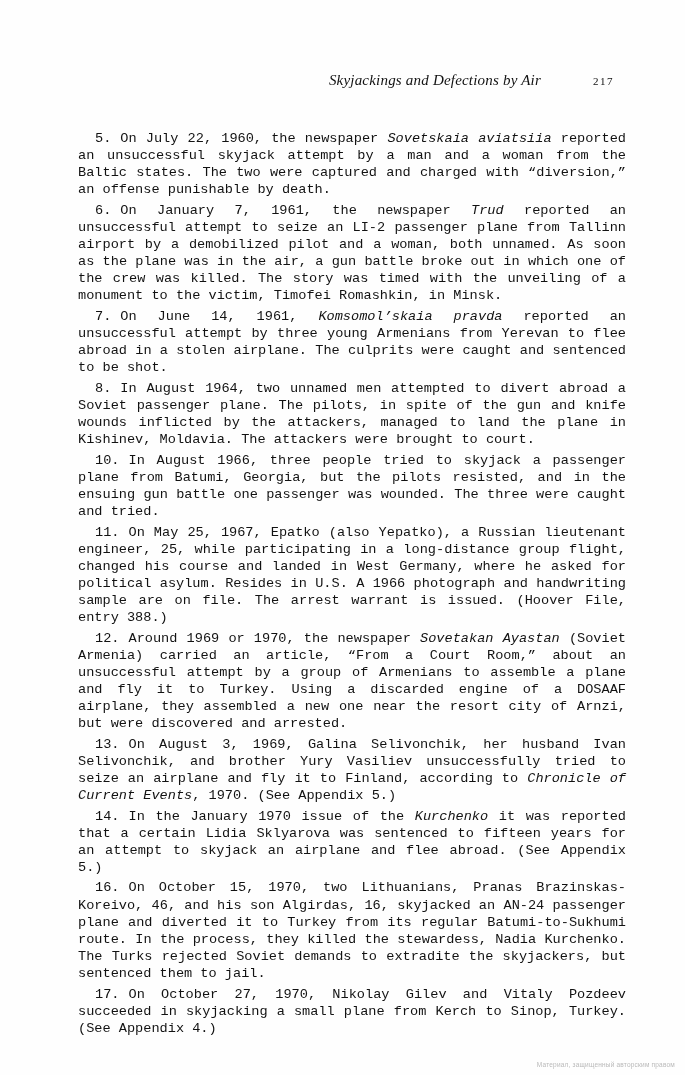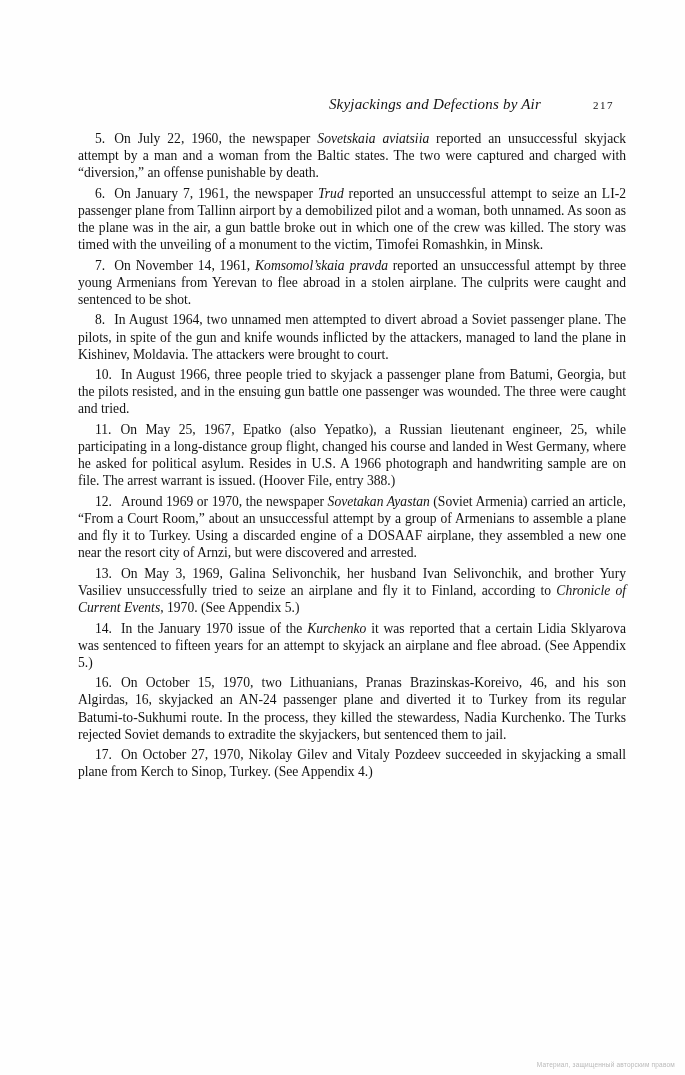--- a/index.html
+++ b/index.html
@@ -11,21 +11,21 @@
     position: relative;
     width: 685px;
     height: 1075px;
     background: #fefefe;
     overflow: hidden;
     font-family: "Liberation Serif", serif;
     color: #121212;
   }
   .running-head {
     position: absolute;
-    top: 96px;
+    top: 72px;
     left: 78px;
     width: 536px;
     display: flex;
     justify-content: flex-end;
     align-items: baseline;
     white-space: nowrap;
     text-align: right;
   }
   .head-title {
     font-style: italic;
@@ -40,20 +40,21 @@
   }
   .body-text {
     position: absolute;
     top: 130px;
     left: 78px;
     width: 548px;
     font-size: 13.6px;
     line-height: 17.1px;
     text-align: justify;
     text-justify: inter-word;
+    font-family: Liberation Mono, monospace;
   }
   .para {
     margin: 0 0 3.5px 0;
     text-indent: 17px;
   }
   .pnum {
     margin-right: 9px;
   }
   .it {
     font-style: italic;
@@ -73,25 +74,25 @@
 
 <div class="page">
   <div class="running-head">
     <span class="head-title">Skyjackings and Defections by Air</span>
     <span class="page-number">217</span>
   </div>
 
   <div class="body-text">
       <p class="para"><span class="pnum">5.</span><span>On July 22, 1960, the newspaper </span><span class="it">Sovetskaia aviatsiia</span><span> reported an unsuccessful skyjack attempt by a man and a woman from the Baltic states. The two were captured and charged with “diversion,” an offense punishable by death.</span></p>
       <p class="para"><span class="pnum">6.</span><span>On January 7, 1961, the newspaper </span><span class="it">Trud</span><span> reported an unsuccessful attempt to seize an LI-2 passenger plane from Tallinn airport by a demobilized pilot and a woman, both unnamed. As soon as the plane was in the air, a gun battle broke out in which one of the crew was killed. The story was timed with the unveiling of a monument to the victim, Timofei Romashkin, in Minsk.</span></p>
-      <p class="para"><span class="pnum">7.</span><span>On November 14, 1961, </span><span class="it">Komsomol’skaia pravda</span><span> reported an unsuccessful attempt by three young Armenians from Yerevan to flee abroad in a stolen airplane. The culprits were caught and sentenced to be shot.</span></p>
+      <p class="para"><span class="pnum">7.</span><span>On June 14, 1961, </span><span class="it">Komsomol’skaia pravda</span><span> reported an unsuccessful attempt by three young Armenians from Yerevan to flee abroad in a stolen airplane. The culprits were caught and sentenced to be shot.</span></p>
       <p class="para"><span class="pnum">8.</span><span>In August 1964, two unnamed men attempted to divert abroad a Soviet passenger plane. The pilots, in spite of the gun and knife wounds inflicted by the attackers, managed to land the plane in Kishinev, Moldavia. The attackers were brought to court.</span></p>
       <p class="para"><span class="pnum">10.</span><span>In August 1966, three people tried to skyjack a passenger plane from Batumi, Georgia, but the pilots resisted, and in the ensuing gun battle one passenger was wounded. The three were caught and tried.</span></p>
       <p class="para"><span class="pnum">11.</span><span>On May 25, 1967, Epatko (also Yepatko), a Russian lieutenant engineer, 25, while participating in a long-distance group flight, changed his course and landed in West Germany, where he asked for political asylum. Resides in U.S. A 1966 photograph and handwriting sample are on file. The arrest warrant is issued. (Hoover File, entry 388.)</span></p>
       <p class="para"><span class="pnum">12.</span><span>Around 1969 or 1970, the newspaper </span><span class="it">Sovetakan Ayastan</span><span> (Soviet Armenia) carried an article, “From a Court Room,” about an unsuccessful attempt by a group of Armenians to assemble a plane and fly it to Turkey. Using a discarded engine of a DOSAAF airplane, they assembled a new one near the resort city of Arnzi, but were discovered and arrested.</span></p>
-      <p class="para"><span class="pnum">13.</span><span>On May 3, 1969, Galina Selivonchik, her husband Ivan Selivonchik, and brother Yury Vasiliev unsuccessfully tried to seize an airplane and fly it to Finland, according to </span><span class="it">Chronicle of Current Events</span><span>, 1970. (See Appendix 5.)</span></p>
+      <p class="para"><span class="pnum">13.</span><span>On August 3, 1969, Galina Selivonchik, her husband Ivan Selivonchik, and brother Yury Vasiliev unsuccessfully tried to seize an airplane and fly it to Finland, according to </span><span class="it">Chronicle of Current Events</span><span>, 1970. (See Appendix 5.)</span></p>
       <p class="para"><span class="pnum">14.</span><span>In the January 1970 issue of the </span><span class="it">Kurchenko</span><span> it was reported that a certain Lidia Sklyarova was sentenced to fifteen years for an attempt to skyjack an airplane and flee abroad. (See Appendix 5.)</span></p>
       <p class="para"><span class="pnum">16.</span><span>On October 15, 1970, two Lithuanians, Pranas Brazinskas-Koreivo, 46, and his son Algirdas, 16, skyjacked an AN-24 passenger plane and diverted it to Turkey from its regular Batumi-to-Sukhumi route. In the process, they killed the stewardess, Nadia Kurchenko. The Turks rejected Soviet demands to extradite the skyjackers, but sentenced them to jail.</span></p>
       <p class="para"><span class="pnum">17.</span><span>On October 27, 1970, Nikolay Gilev and Vitaly Pozdeev succeeded in skyjacking a small plane from Kerch to Sinop, Turkey. (See Appendix 4.)</span></p>
     </div>
 
   <div class="watermark">Материал, защищенный авторским правом</div>
 </div>
 
 </body></html>

